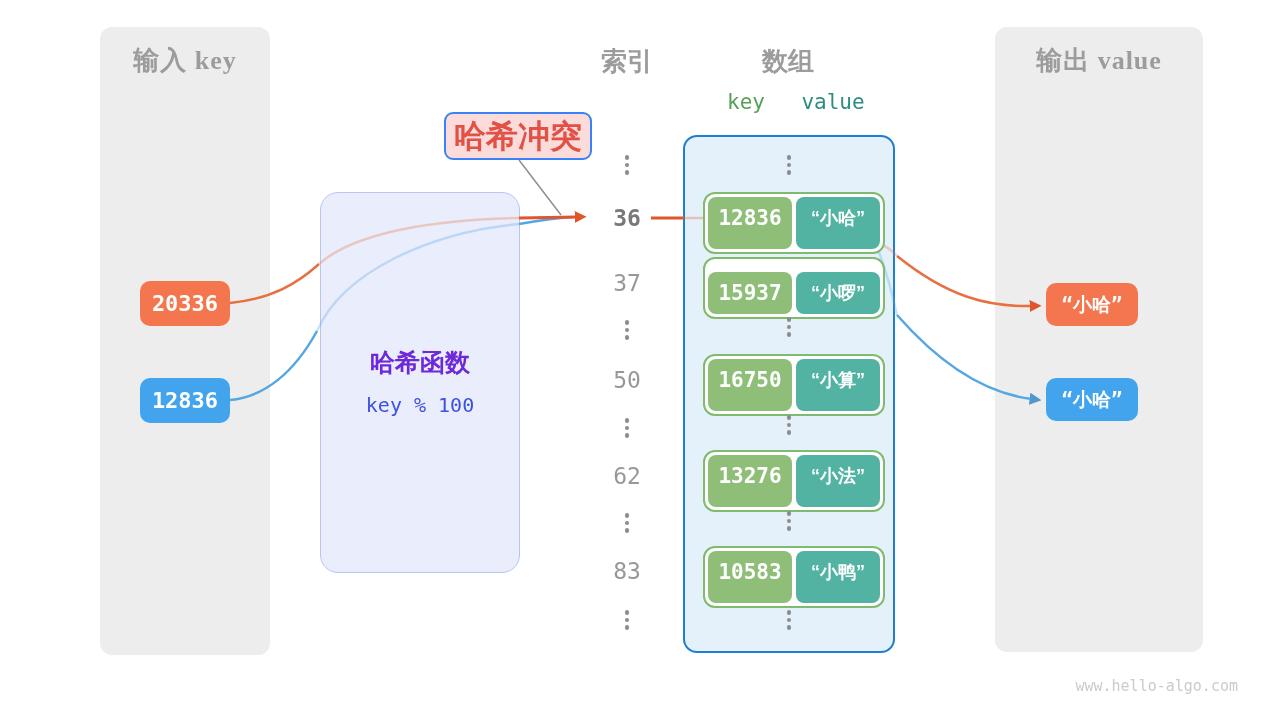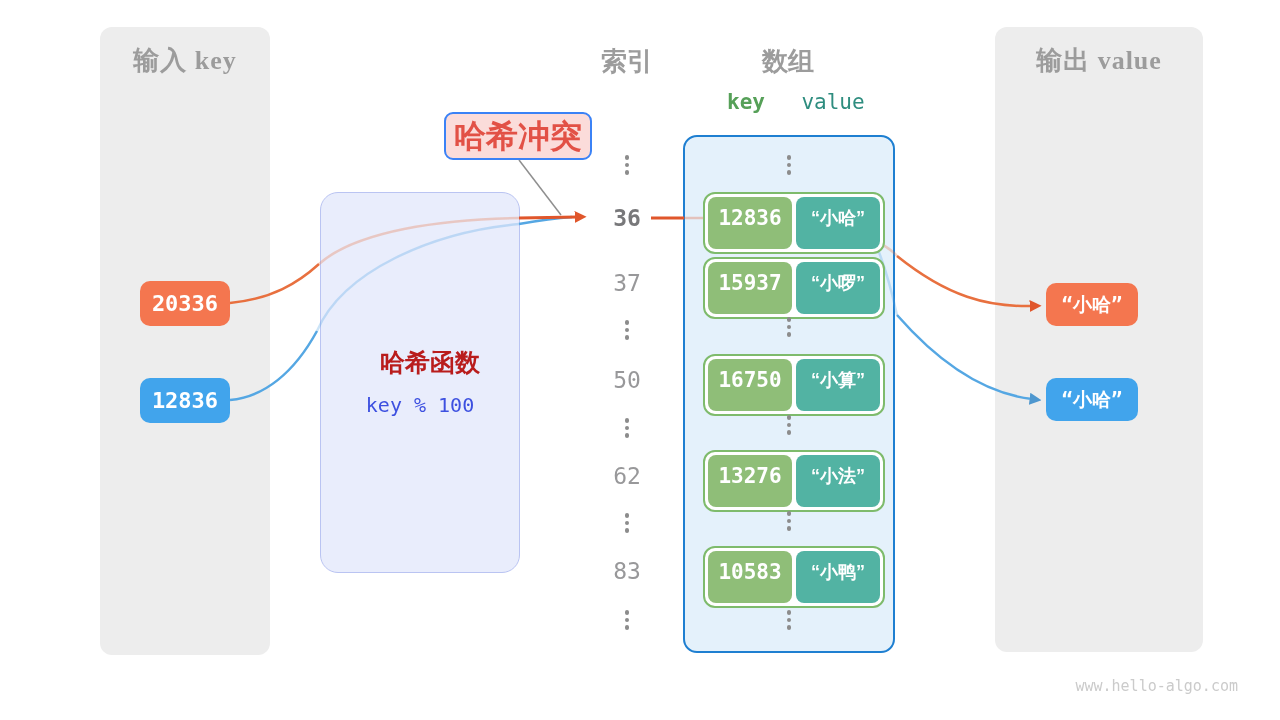--- a/index.html
+++ b/index.html
@@ -19,21 +19,21 @@
   
   .chip{position:absolute;z-index:3;border-radius:10px;color:#fff;text-align:center;
         font-family:"DejaVu Sans Mono",monospace;font-weight:bold;}
   .chip.orange{background:#F4764F;}
   .chip.blue{background:#41A4EC;}
   .key-chip{width:90px;height:45px;line-height:45px;font-size:22px;}
   .out-chip{width:92px;height:43px;line-height:43px;font-size:19px;}
   
   .hash-box{background:#E9EDFC;border:1.5px solid #BAC4F2;border-radius:18px;z-index:1;}
   .hash-title{position:absolute;top:153px;width:100%;text-align:center;font-size:25px;
-              font-weight:bold;color:#b91c1c;margin-left:10px;}
+              font-weight:bold;color:#6d28d9;}
   .hash-formula{position:absolute;top:200px;width:100%;text-align:center;font-size:20px;
                 color:#3D50E0;font-family:"DejaVu Sans Mono",monospace;}
   
   .collision{background:#FBDCDA;border:2px solid #3b82f6;border-radius:9px;z-index:3;
              text-align:center;line-height:44px;font-size:32px;font-weight:bold;color:#E25146;}
   
   .idx{position:absolute;left:587px;width:80px;height:30px;line-height:30px;text-align:center;
        z-index:3;font-family:"DejaVu Sans Mono",monospace;font-size:23px;color:#98989A;}
   .idx.hot{font-weight:bold;color:#78787A;}
   
@@ -66,21 +66,21 @@
 
   <div class="abs hash-box" style="left:320px;top:192px;width:200px;height:381px;">
     <div class="hash-title">哈希函数</div>
     <div class="hash-formula">key % 100</div>
   </div>
 
   <div class="abs collision" style="left:444px;top:112px;width:148px;height:48px;">哈希冲突</div>
 
   <div class="col-header" style="left:577px;top:44px;width:100px;">索引</div>
   <div class="col-header" style="left:738px;top:44px;width:100px;">数组</div>
-  <div class="kv-header" style="left:705px;top:90px;width:82px;color:#56A058;font-weight:bold;">key</div>
+  <div class="kv-header" style="left:705px;top:90px;width:82px;color:#56A058;">key</div>
   <div class="kv-header" style="left:792px;top:90px;width:82px;color:#2E8D7F;">value</div>
 
   <div class="vdots" style="left:623px;top:155px;" title="⋮">
       <i></i>
       <i></i>
       <i></i>
     </div>
   <div class="idx hot" style="top:203px;">36</div>
   <div class="idx" style="top:268px;">37</div>
   <div class="vdots" style="left:623px;top:320px;" title="⋮">
@@ -112,21 +112,21 @@
   <div class="vdots" style="left:785px;top:155px;" title="⋮">
       <i></i>
       <i></i>
       <i></i>
     </div>
 
   <div class="pair" style="top:192px;">
     <div class="k">12836</div>
     <div class="v">“小哈”</div>
   </div>
-  <div class="pair" style="top:257px;">
+  <div class="pair" style="top:257px;align-items:flex-end;">
     <div class="k">15937</div>
     <div class="v">“小啰”</div>
   </div>
   <div class="vdots" style="left:785px;top:317px;" title="⋮">
       <i></i>
       <i></i>
       <i></i>
     </div>
   <div class="pair" style="top:354px;justify-content:space-between;">
     <div class="k">16750</div>

